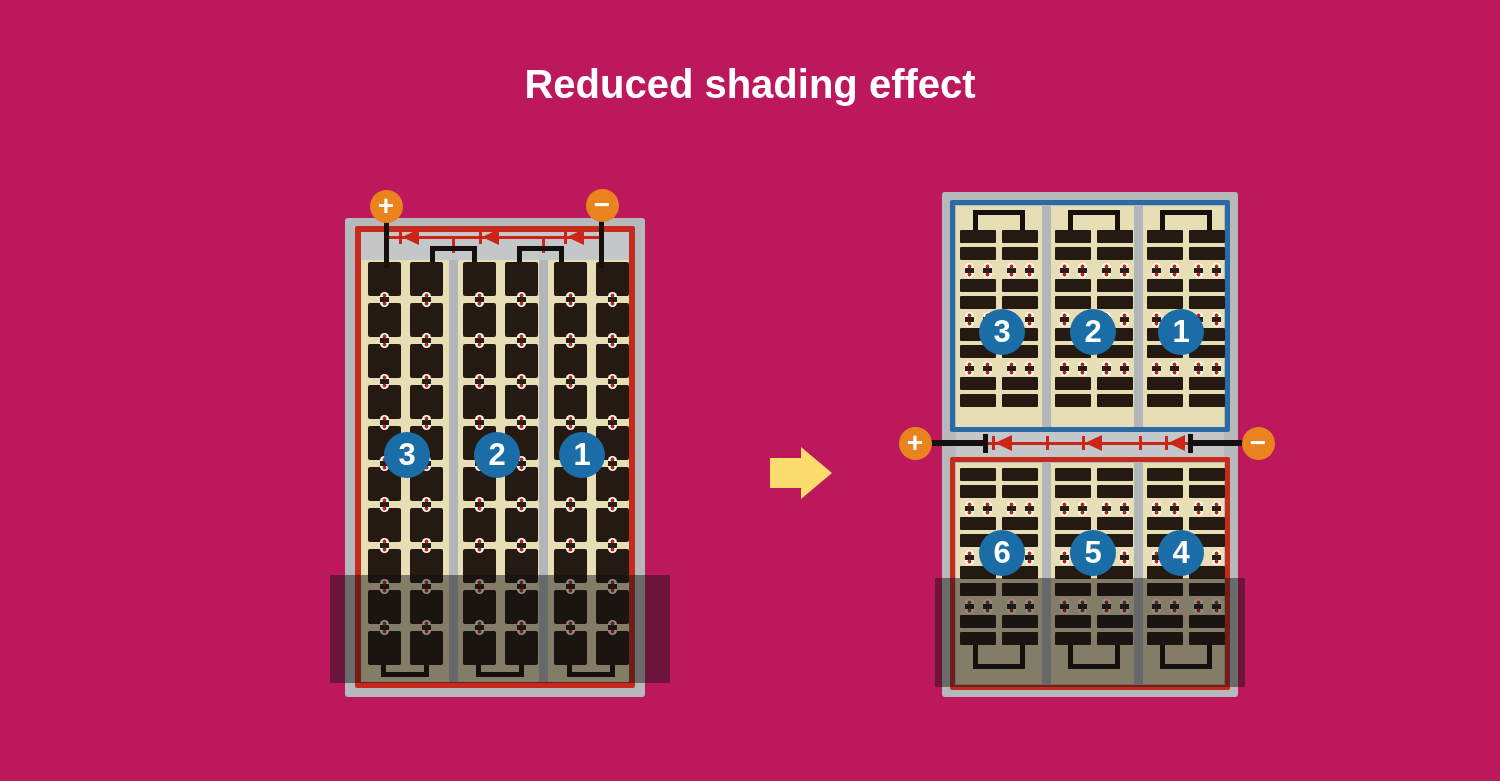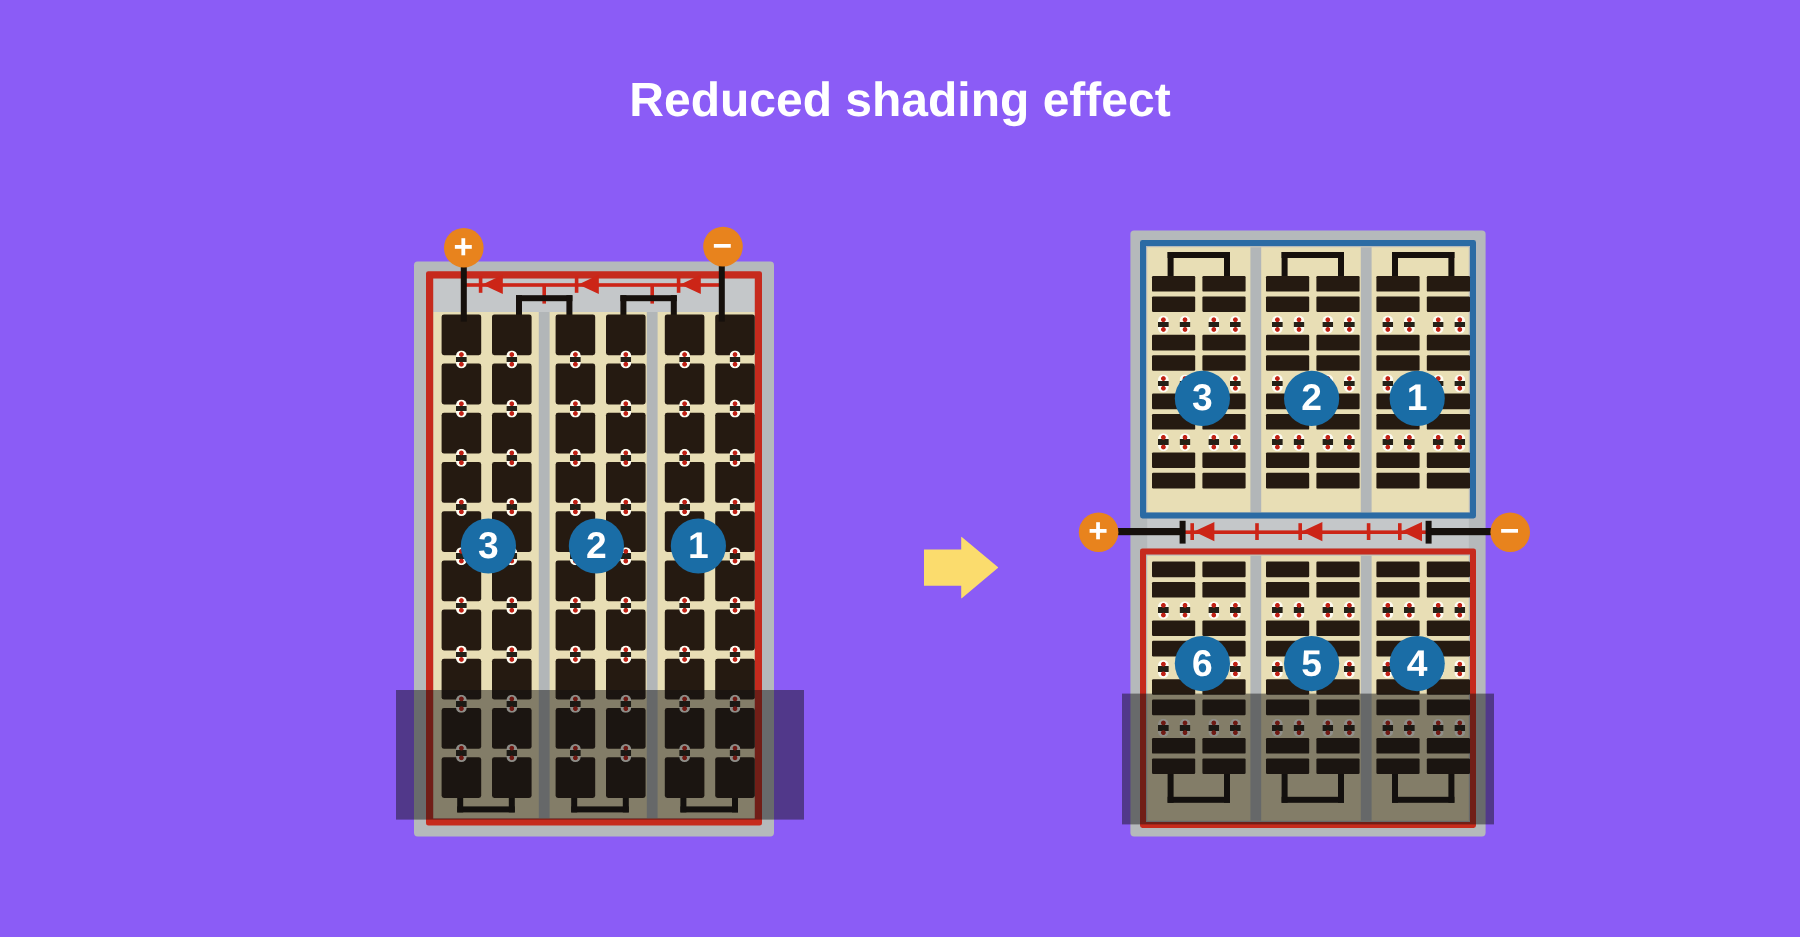--- a/index.html
+++ b/index.html
@@ -22,21 +22,21 @@
            color:#fff;font-size:31px;font-weight:700;line-height:1;padding-bottom:1px;box-sizing:border-box;}
   .terminal{position:absolute;width:33px;height:33px;border-radius:50%;
             display:flex;align-items:center;justify-content:center;
             color:#fff;font-size:28px;font-weight:700;line-height:1;}
   .arrow{position:absolute;left:770px;top:447px;width:62px;height:52px;
          clip-path:polygon(0 21%, 50% 21%, 50% 0, 100% 50%, 50% 100%, 50% 79%, 0 79%);}
 </style>
 </head>
 <body style="background: rgb(71, 112, 78);">
 
-<div class="stage" style="background: #8b5cf6;">
+<div class="stage" style="background: #be185d;">
   <div class="title">Reduced shading effect</div>
   <div class="arrow" style="background: rgb(251, 220, 109);"></div>
 <div class="abs graytex" style="left: 345px; top: 218px; width: 300px; height: 479px; background: rgb(181, 185, 187); border-radius: 3px;"></div>
     <div class="abs graytex" style="left: 361px; top: 232px; width: 268px; height: 28px; background: rgb(196, 199, 201);"></div>
     <div class="abs tan" style="left: 361px; top: 260px; width: 268px; height: 422px; background: rgb(232, 222, 181);"></div>
     <div class="abs" style="left: 449px; top: 260px; width: 9px; height: 422px; background: rgb(178, 182, 184);"></div>
     <div class="abs" style="left: 539px; top: 260px; width: 9px; height: 422px; background: rgb(178, 182, 184);"></div>
     <div class="abs" style="left: 355px; top: 226px; width: 280px; height: 462px; box-sizing: border-box; border: 6px solid rgb(198, 42, 29); border-radius: 2px;"></div>
     <div class="abs" style="left: 388px; top: 236px; width: 214px; height: 3px; background: rgb(204, 37, 23);"></div>
     <div class="abs" style="left: 399px; top: 230px; width: 3px; height: 14px; background: rgb(204, 37, 23);"></div>

